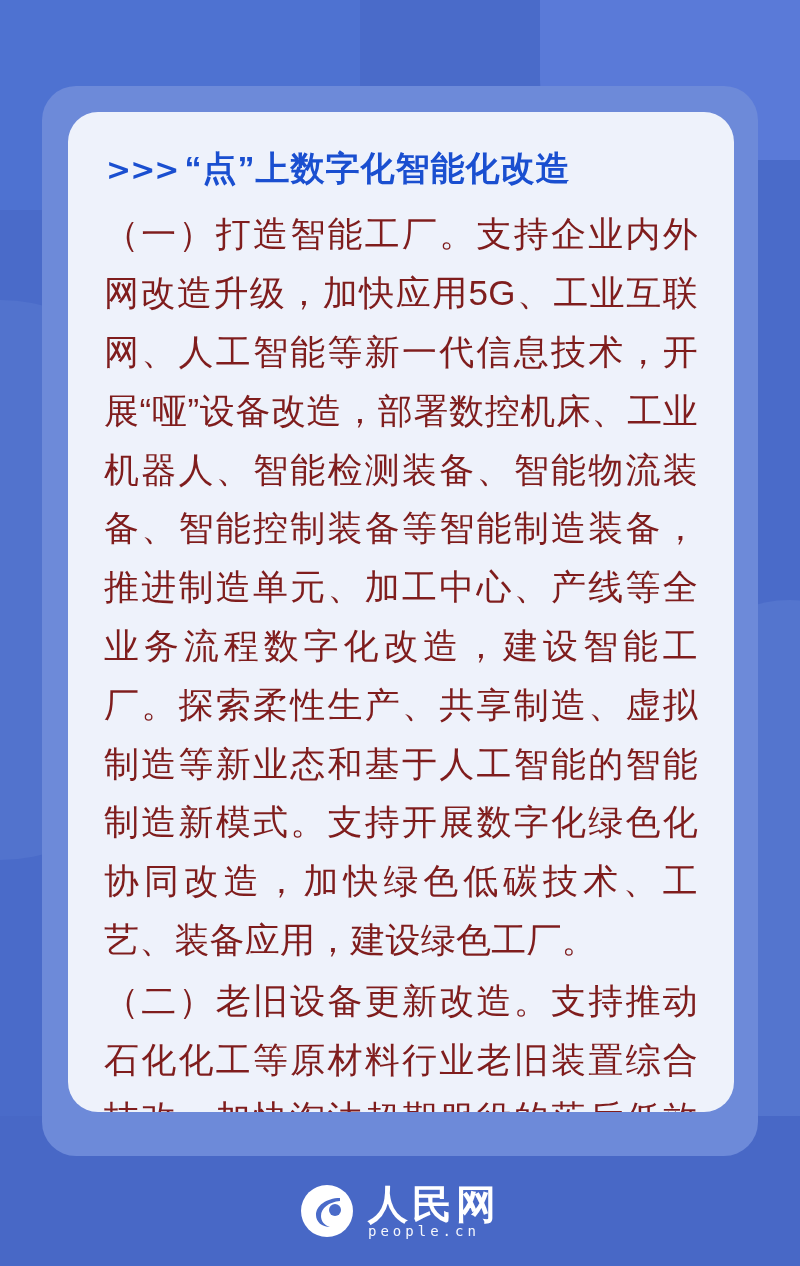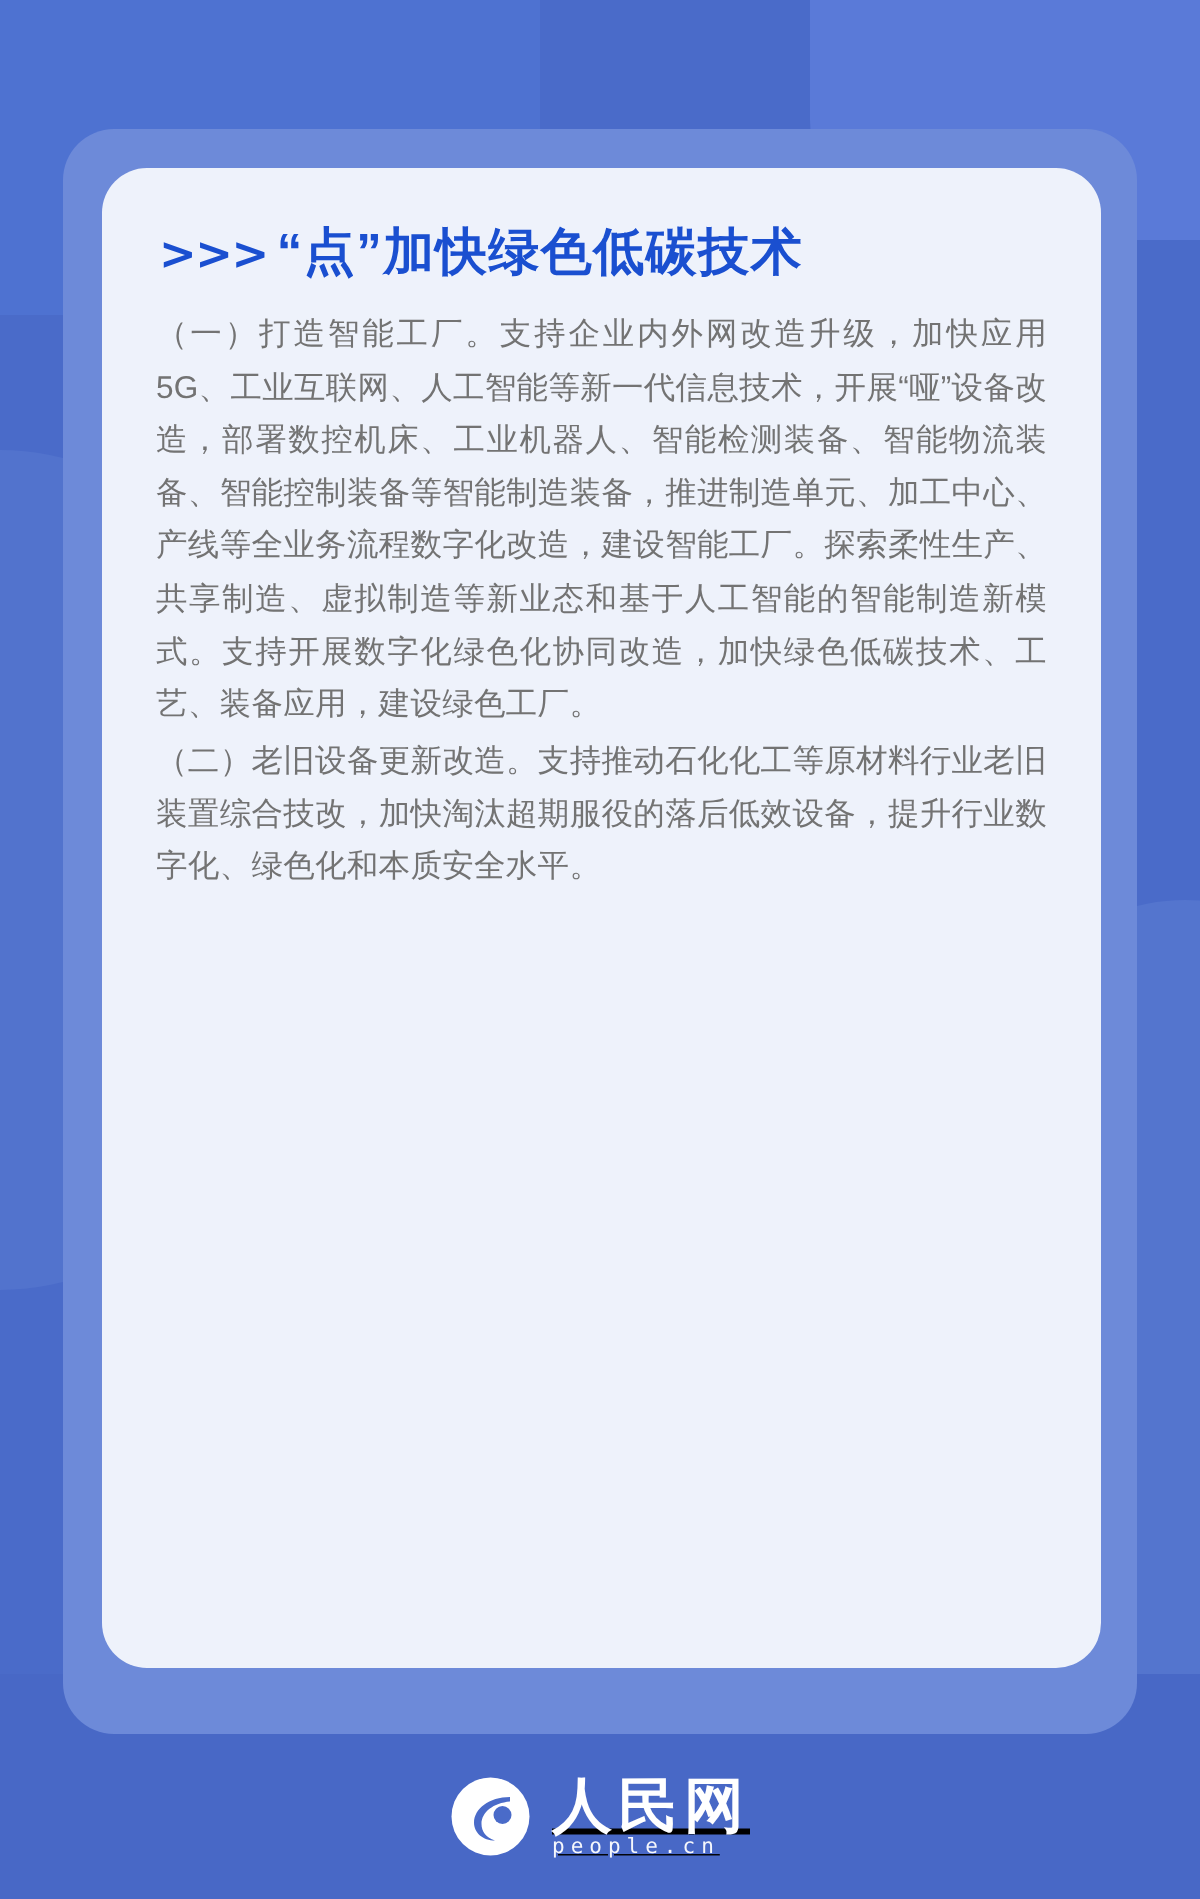--- a/index.html
+++ b/index.html
@@ -112,40 +112,39 @@
     font-weight: bold;
     line-height: 1.1;
     letter-spacing: 1px;
   }
 
   
   .body-text {
     margin: 0 2px;
   }
   .para {
-    color: #737373;
-    font-size: 21px;
+    color: #7f1d1d;
+    font-size: 35px;
     line-height: 1.68;
     text-align: justify;
     text-justify: inter-ideograph;
     margin: 0 0 2px 0;
     letter-spacing: 0.2px;
   }
 
   
   .footer {
     position: absolute;
     left: 0;
     bottom: 28px;
     width: 800px;
     display: flex;
     align-items: center;
     justify-content: center;
     gap: 14px;
-    text-decoration: underline;
   }
   .logo-mark {
     width: 54px;
     height: 54px;
     flex: 0 0 auto;
   }
   .logo-text-wrap {
     display: flex;
     flex-direction: column;
     align-items: flex-start;
@@ -176,21 +175,21 @@
   <div class="bg-shape bg-left-round"></div>
   <div class="bg-shape bg-right-round"></div>
   <div class="bg-shape bg-bottom-band"></div>
 
   <div class="card-shadow"></div>
 
   <div class="card">
 
     <div class="heading">
       <span class="chevrons">&gt;&gt;&gt;</span>
-      <span class="heading-text">“点”加快绿色低碳技术</span>
+      <span class="heading-text">“点”上数字化智能化改造</span>
     </div>
 
     <div class="body-text">
       <p class="para">（一）打造智能工厂。支持企业内外网改造升级，加快应用5G、工业互联网、人工智能等新一代信息技术，开展“哑”设备改造，部署数控机床、工业机器人、智能检测装备、智能物流装备、智能控制装备等智能制造装备，推进制造单元、加工中心、产线等全业务流程数字化改造，建设智能工厂。探索柔性生产、共享制造、虚拟制造等新业态和基于人工智能的智能制造新模式。支持开展数字化绿色化协同改造，加快绿色低碳技术、工艺、装备应用，建设绿色工厂。</p>
       <p class="para">（二）老旧设备更新改造。支持推动石化化工等原材料行业老旧装置综合技改，加快淘汰超期服役的落后低效设备，提升行业数字化、绿色化和本质安全水平。</p>
     </div>
 
   </div>
 
   <div class="footer">

